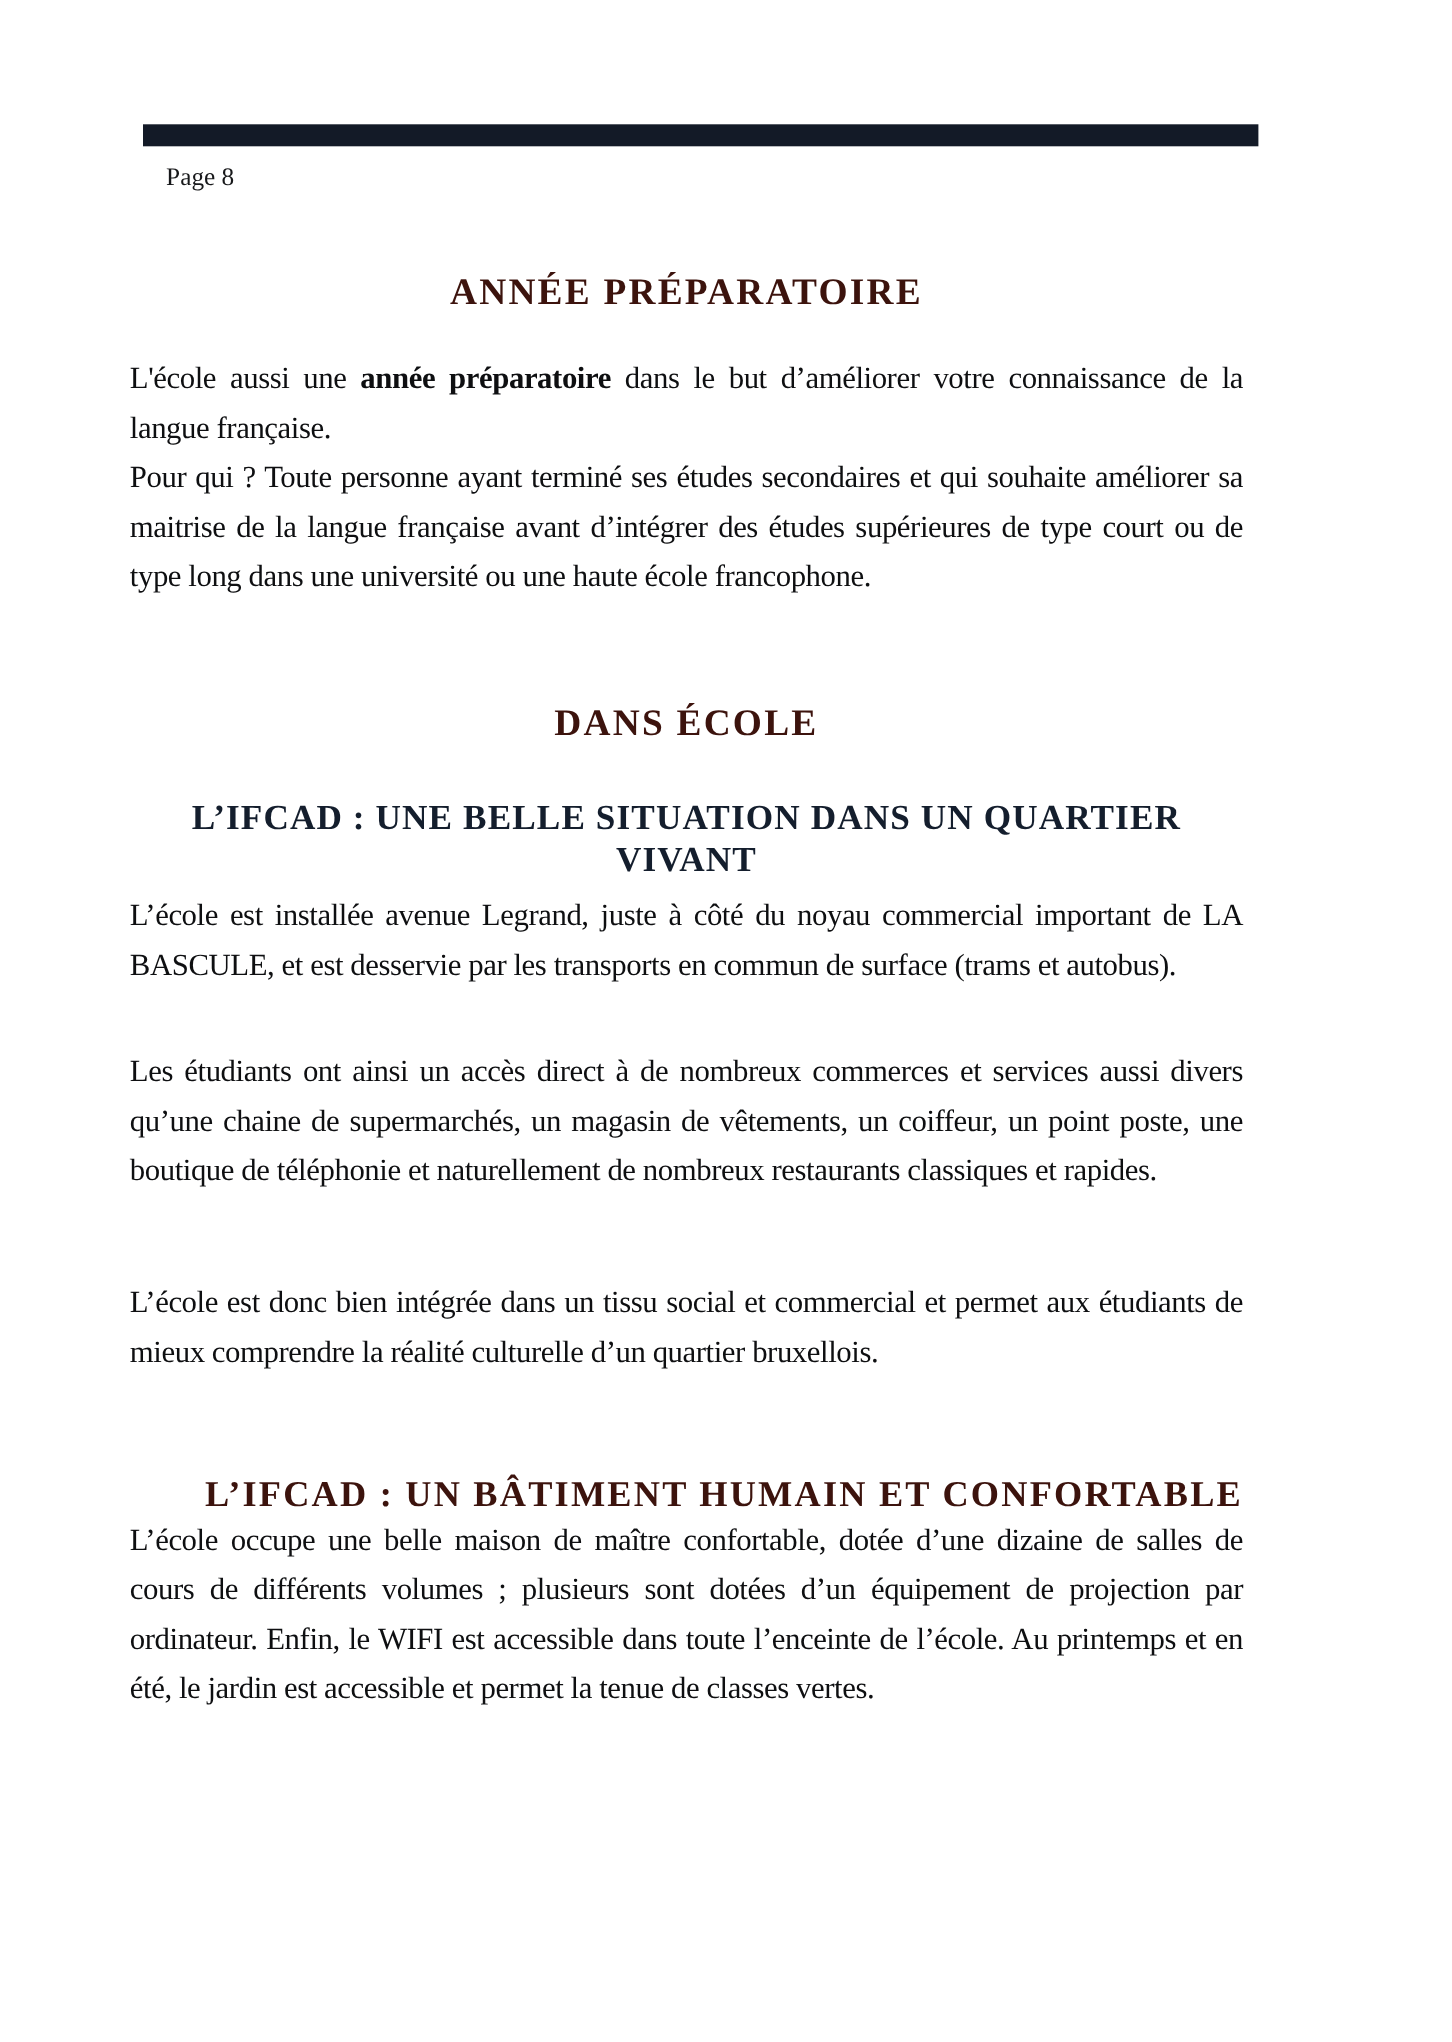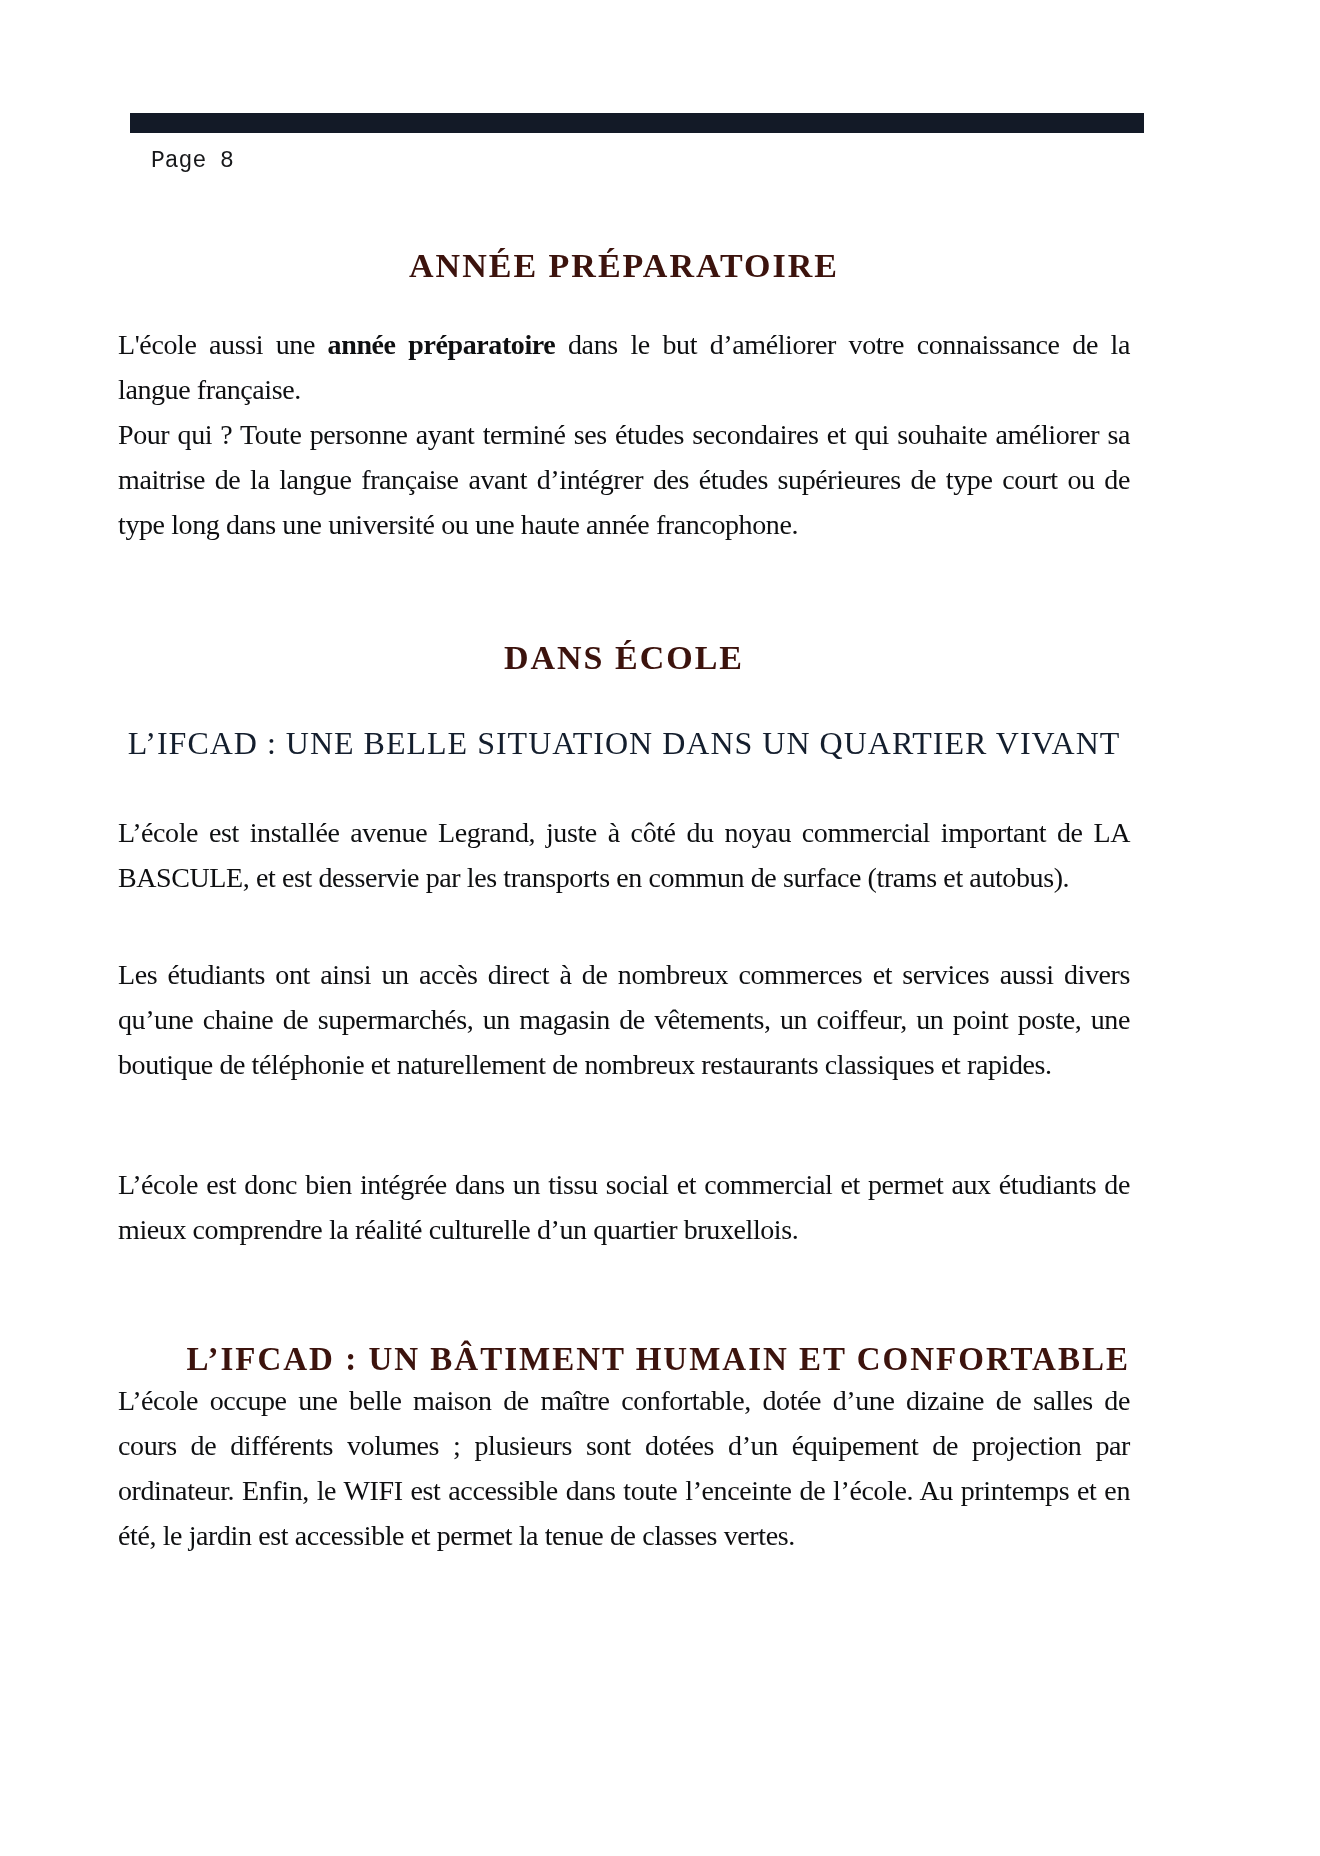--- a/index.html
+++ b/index.html
@@ -20,21 +20,20 @@
     height: 20px;
     background: var(--color-top_bar, #131a27);
   }
   .page-label {
     position: absolute;
     left: 151px;
     top: 147px;
     font-size: 23px;
     line-height: 28px;
     color: #17181a;
-    font-family: Liberation Mono, monospace;
   }
   .column {
     position: absolute;
     left: 118px;
     top: 0;
     width: 1012px;
   }
   .body-par {
     position: absolute;
     left: 0;
@@ -54,21 +53,21 @@
     text-align: center;
     font-weight: bold;
     color: var(--color-heading_maroon, #3c130d);
   }
   .h-navy {
     position: absolute;
     left: 0;
     width: 1012px;
     margin: 0;
     text-align: center;
-    font-weight: normal;
+    font-weight: bold;
     color: var(--color-heading_navy, #141e2d);
   }
   .h1-size { font-size: 34px; line-height: 40px; letter-spacing: 2px; top: 246px; }
   .h2-size { font-size: 34px; line-height: 40px; letter-spacing: 2px; top: 638px; }
   .h3-size { font-size: 32px; line-height: 38px; letter-spacing: 1px; top: 724px; }
   .h4-size { font-size: 33px; line-height: 40px; letter-spacing: 2px; top: 1339px; text-align: right; }
   .p1-pos { top: 322px; }
   .p2-pos { top: 412px; }
   .p3-pos { top: 780px; margin-top: 30px; }
   .p4-pos { top: 952px; }
@@ -84,21 +83,21 @@
   <div class="top-bar"></div>
 
   <div class="page-label">Page 8</div>
 
   <div class="column">
 
     <h1 class="h-maroon h1-size">ANNÉE PRÉPARATOIRE</h1>
 
     <p class="body-par p1-pos"><span>L'école aussi une </span><span class="bold-inline">année préparatoire</span><span> dans le but d’améliorer votre connaissance de la langue française.</span></p>
 
-    <p class="body-par p2-pos">Pour qui ? Toute personne ayant terminé ses études secondaires et qui souhaite améliorer sa maitrise de la langue française avant d’intégrer des études supérieures de type court ou de type long dans une université ou une haute année francophone.</p>
+    <p class="body-par p2-pos">Pour qui ? Toute personne ayant terminé ses études secondaires et qui souhaite améliorer sa maitrise de la langue française avant d’intégrer des études supérieures de type court ou de type long dans une université ou une haute école francophone.</p>
 
     <h2 class="h-maroon h2-size">DANS ÉCOLE</h2>
 
     <h3 class="h-navy h3-size">L’IFCAD : UNE BELLE SITUATION DANS UN QUARTIER VIVANT</h3>
 
     <p class="body-par p3-pos">L’école est installée avenue Legrand, juste à côté du noyau commercial important de LA BASCULE, et est desservie par les transports en commun de surface (trams et autobus).</p>
 
     <p class="body-par p4-pos">Les étudiants ont ainsi un accès direct à de nombreux commerces et services aussi divers qu’une chaine de supermarchés, un magasin de vêtements, un coiffeur, un point poste, une boutique de téléphonie et naturellement de nombreux restaurants classiques et rapides.</p>
 
     <p class="body-par p5-pos">L’école est donc bien intégrée dans un tissu social et commercial et permet aux étudiants de mieux comprendre la réalité culturelle d’un quartier bruxellois.</p>

